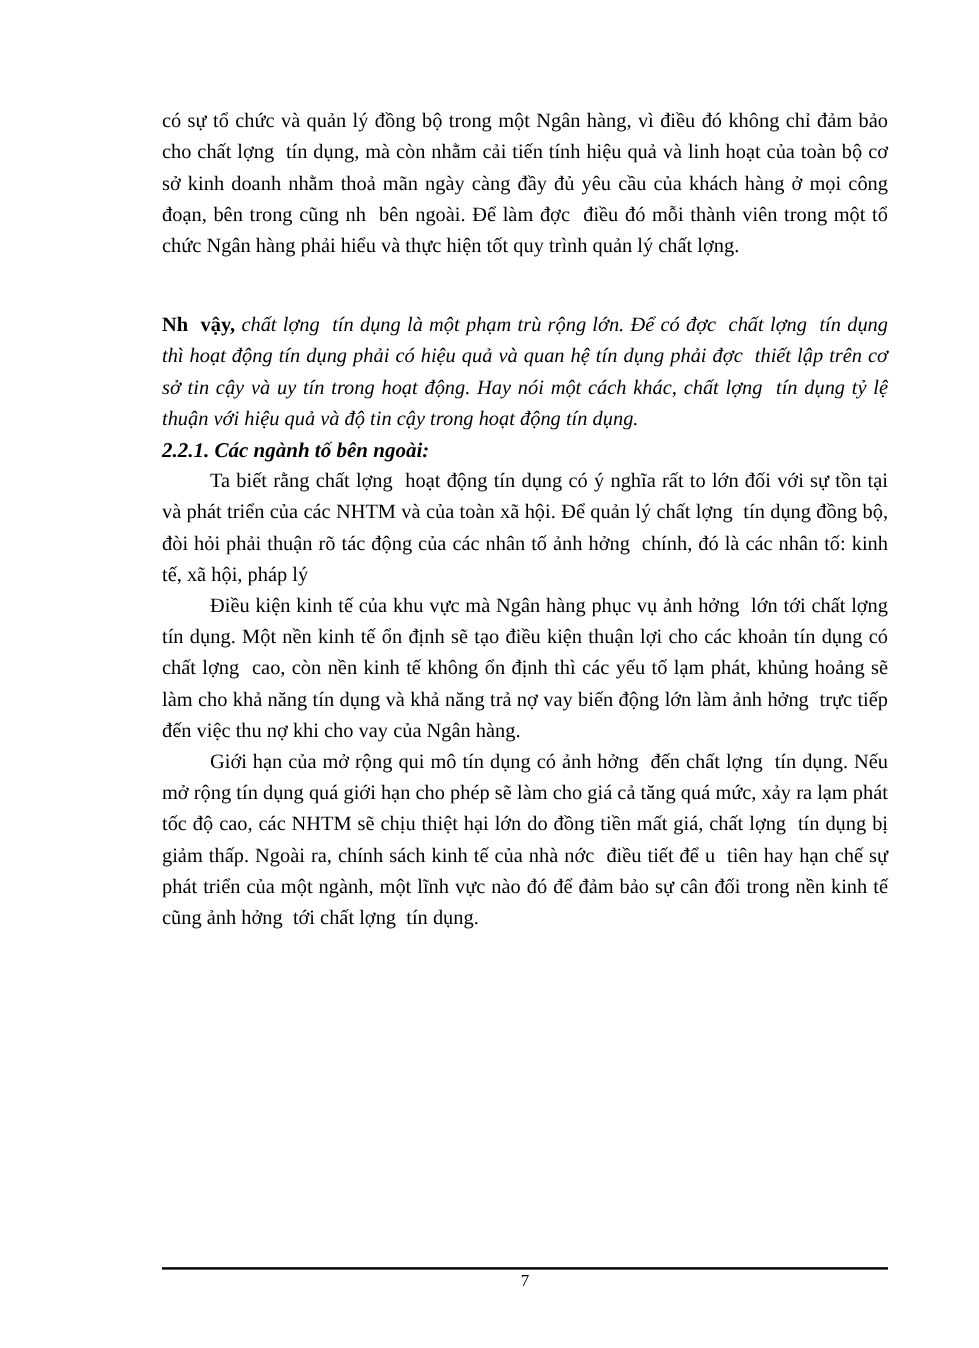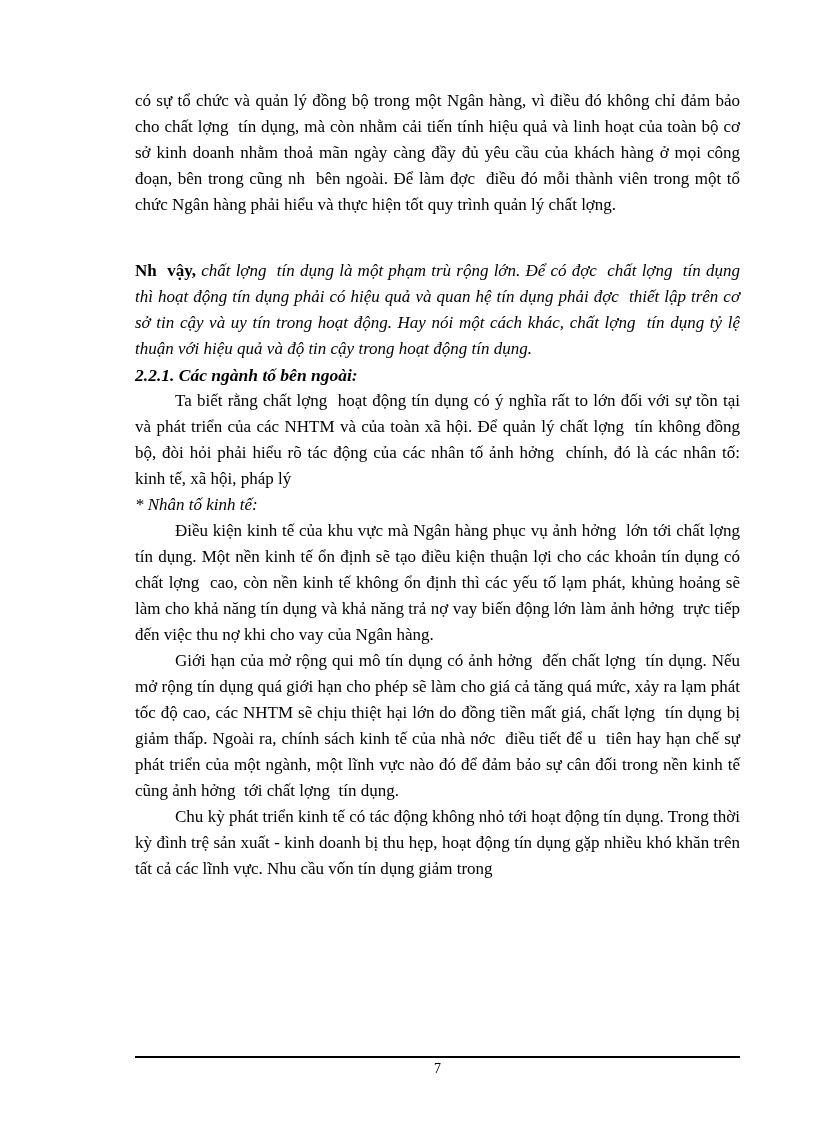--- a/index.html
+++ b/index.html
@@ -84,29 +84,27 @@
 <div class="page">
   <div class="content">
 
     <p class="body">có sự tổ chức và quản lý đồng bộ trong một Ngân hàng, vì điều đó không chỉ đảm bảo cho chất lợng  tín dụng, mà còn nhằm cải tiến tính hiệu quả và linh hoạt của toàn bộ cơ sở kinh doanh nhằm thoả mãn ngày càng đầy đủ yêu cầu của khách hàng ở mọi công đoạn, bên trong cũng nh  bên ngoài. Để làm đợc  điều đó mỗi thành viên trong một tổ chức Ngân hàng phải hiểu và thực hiện tốt quy trình quản lý chất lợng.</p>
 
     <p class="body para-conclusion"><strong class="lead">Nh  vậy, </strong><em>chất lợng  tín dụng là một phạm trù rộng lớn. Để có đợc  chất lợng  tín dụng thì hoạt động tín dụng phải có hiệu quả và quan hệ tín dụng phải đợc  thiết lập trên cơ sở tin cậy và uy tín trong hoạt động. Hay nói một cách khác, chất lợng  tín dụng tỷ lệ thuận với hiệu quả và độ tin cậy trong hoạt động tín dụng.</em></p>
 
 
     <h3 class="subsection-heading">2.2.1. Các ngành tố bên ngoài:</h3>
 
-    <p class="body indent">Ta biết rằng chất lợng  hoạt động tín dụng có ý nghĩa rất to lớn đối với sự tồn tại và phát triển của các NHTM và của toàn xã hội. Để quản lý chất lợng  tín không đồng bộ, đòi hỏi phải hiểu rõ tác động của các nhân tố ảnh hởng  chính, đó là các nhân tố: kinh tế, xã hội, pháp lý</p>
+    <p class="body indent">Ta biết rằng chất lợng  hoạt động tín dụng có ý nghĩa rất to lớn đối với sự tồn tại và phát triển của các NHTM và của toàn xã hội. Để quản lý chất lợng  tín dụng đồng bộ, đòi hỏi phải thuận rõ tác động của các nhân tố ảnh hởng  chính, đó là các nhân tố: kinh tế, xã hội, pháp lý</p>
 
-    <p class="body factor-label">* Nhân tố kinh tế:</p>
 
     <p class="body indent">Điều kiện kinh tế của khu vực mà Ngân hàng phục vụ ảnh hởng  lớn tới chất lợng  tín dụng. Một nền kinh tế ổn định sẽ tạo điều kiện thuận lợi cho các khoản tín dụng có chất lợng  cao, còn nền kinh tế không ổn định thì các yếu tố lạm phát, khủng hoảng sẽ làm cho khả năng tín dụng và khả năng trả nợ vay biến động lớn làm ảnh hởng  trực tiếp đến việc thu nợ khi cho vay của Ngân hàng.</p>
 
     <p class="body indent">Giới hạn của mở rộng qui mô tín dụng có ảnh hởng  đến chất lợng  tín dụng. Nếu mở rộng tín dụng quá giới hạn cho phép sẽ làm cho giá cả tăng quá mức, xảy ra lạm phát tốc độ cao, các NHTM sẽ chịu thiệt hại lớn do đồng tiền mất giá, chất lợng  tín dụng bị giảm thấp. Ngoài ra, chính sách kinh tế của nhà nớc  điều tiết để u  tiên hay hạn chế sự phát triển của một ngành, một lĩnh vực nào đó để đảm bảo sự cân đối trong nền kinh tế cũng ảnh hởng  tới chất lợng  tín dụng.</p>
 
-    <p class="body indent">Chu kỳ phát triển kinh tế có tác động không nhỏ tới hoạt động tín dụng. Trong thời kỳ đình trệ sản xuất - kinh doanh bị thu hẹp, hoạt động tín dụng gặp nhiều khó khăn trên tất cả các lĩnh vực. Nhu cầu vốn tín dụng giảm trong</p>
 
   </div>
 
   <div class="footer">
     <div class="footer-rule"></div>
     <div class="page-number">7</div>
   </div>
 </div>
 
 </body></html>

